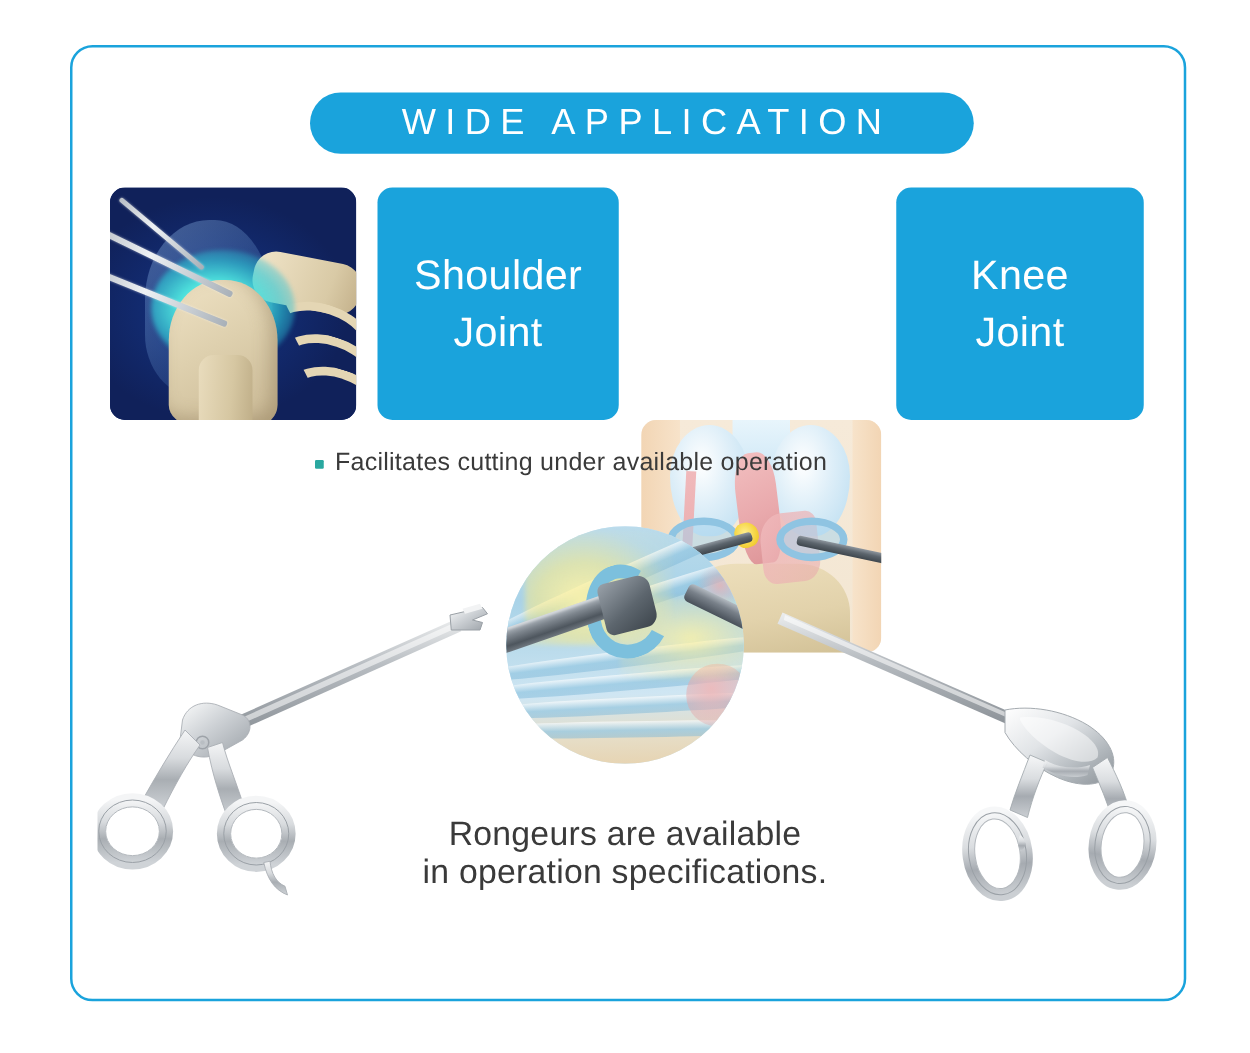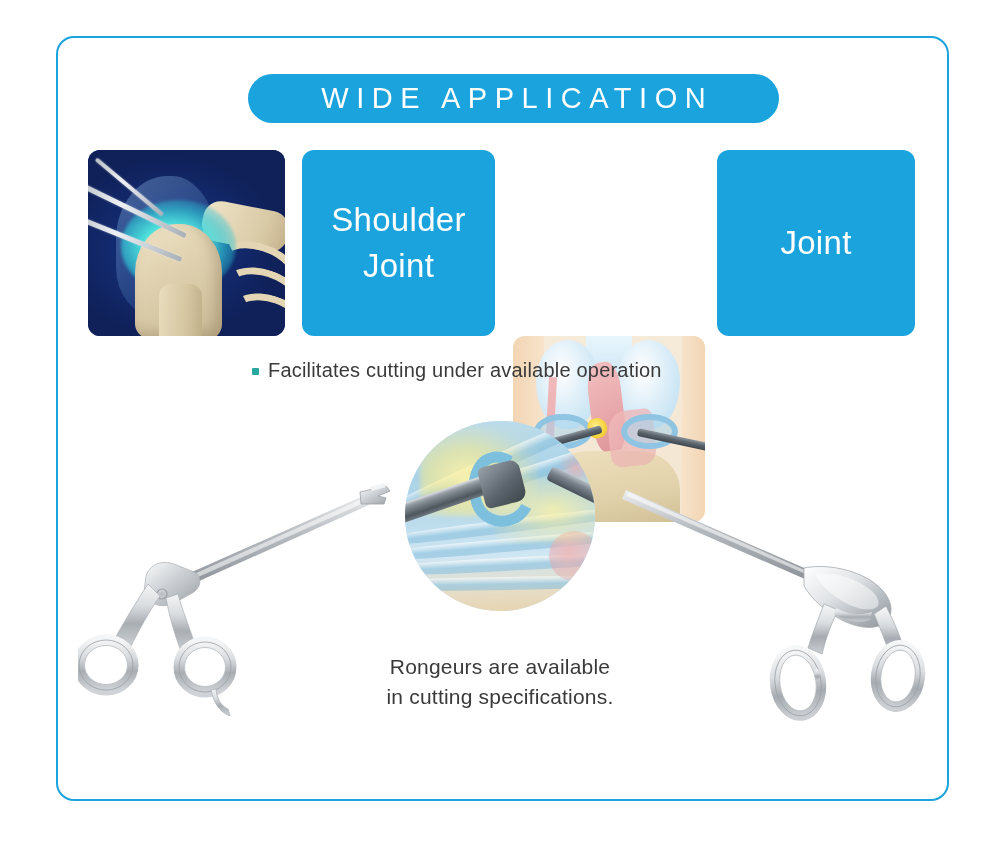--- a/index.html
+++ b/index.html
@@ -325,21 +325,21 @@
   }
 
   
   #caption {
     position: absolute;
     left: 0; right: 0;
     top: 652px;
     text-align: center;
   }
   #caption .cap-line {
-    font-size: 21px;
+    font-size: 27px;
     line-height: 30px;
     color: #3a3a3a;
     letter-spacing: 0.2px;
     font-family: "Liberation Sans", sans-serif;
   }
 
   
   #instr-left  { position: absolute; left: 78px;  top: 468px; width: 320px; height: 260px; }
   #instr-right { position: absolute; left: 618px; top: 468px; width: 320px; height: 260px; }
   #instr-left svg, #instr-right svg { display: block; width: 100%; height: 100%; }
@@ -389,20 +389,21 @@
       <div class="kn-lig-r"></div>
       <div class="kn-menisc-l"></div>
       <div class="kn-menisc-r"></div>
       <div class="kn-yellow"></div>
       <div class="kn-instr i1"></div>
       <div class="kn-instr i2"></div>
     </div>
   </div>
 
   <div class="card card-label" id="card-knee-lbl">
+    <span class="lbl-line">Knee</span>
     <span class="lbl-line">Joint</span>
   </div>
 
   <div id="bullet-row">
     <span id="bullet-dot"></span>
     <span id="bullet-text">Facilitates cutting under available operation</span>
   </div>
 
   <div id="endo-circle">
     <div id="endo-art">
@@ -516,16 +517,16 @@
 
       <ellipse cx="280" cy="208" rx="22" ry="31" fill="none" stroke="url(#steelC)" stroke-width="10" transform="rotate(8 280 208)"></ellipse>
       <ellipse cx="280" cy="208" rx="22" ry="31" fill="none" stroke="#9aa0a6" stroke-width="0.8" transform="rotate(8 280 208)"></ellipse>
       <ellipse cx="280" cy="208" rx="17" ry="26" fill="#ffffff" transform="rotate(8 280 208)"></ellipse>
       <ellipse cx="280" cy="208" rx="17" ry="26" fill="none" stroke="#b3b8bd" stroke-width="0.8" transform="rotate(8 280 208)"></ellipse>
     </svg>
   </div>
 
   <div id="caption">
     <div class="cap-line">Rongeurs are available</div>
-    <div class="cap-line">in cutting specifications.</div>
+    <div class="cap-line">in operation specifications.</div>
   </div>
 
 </div>
 
 </body></html>

